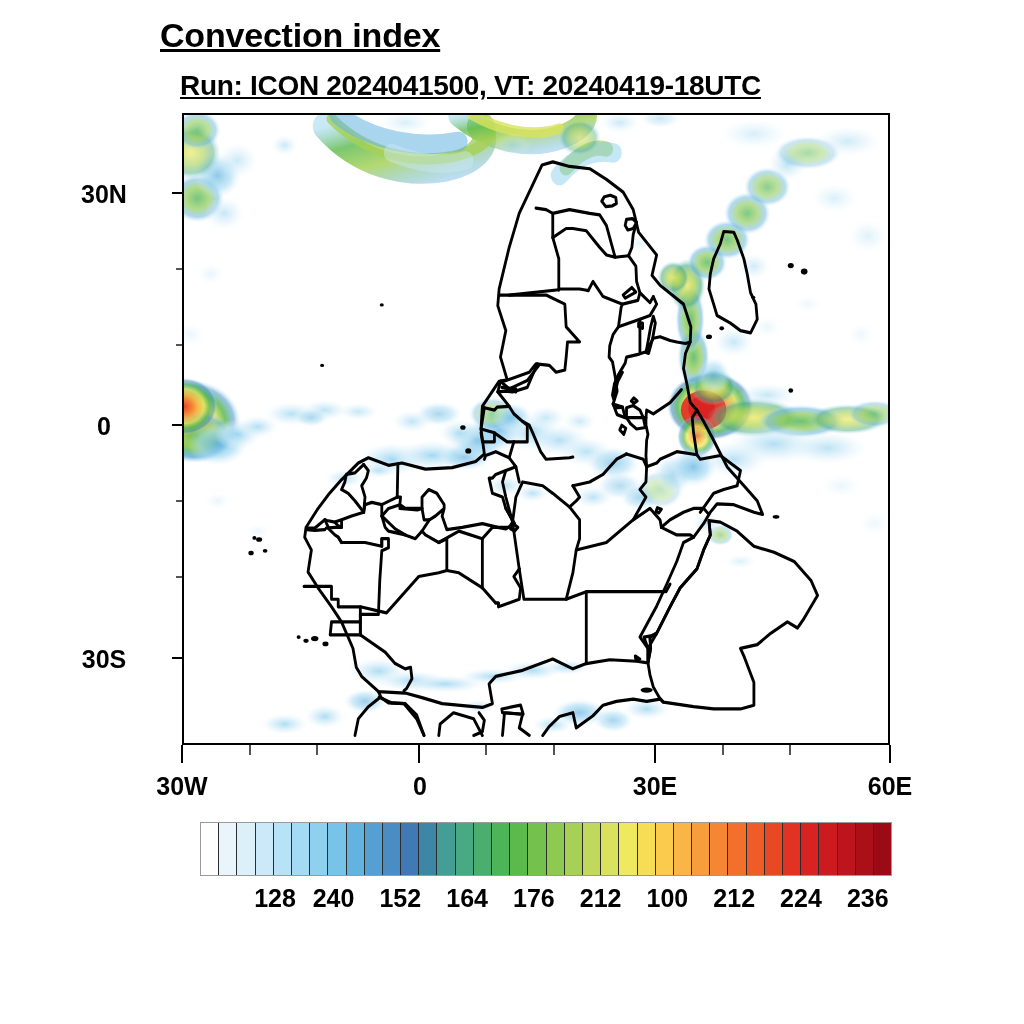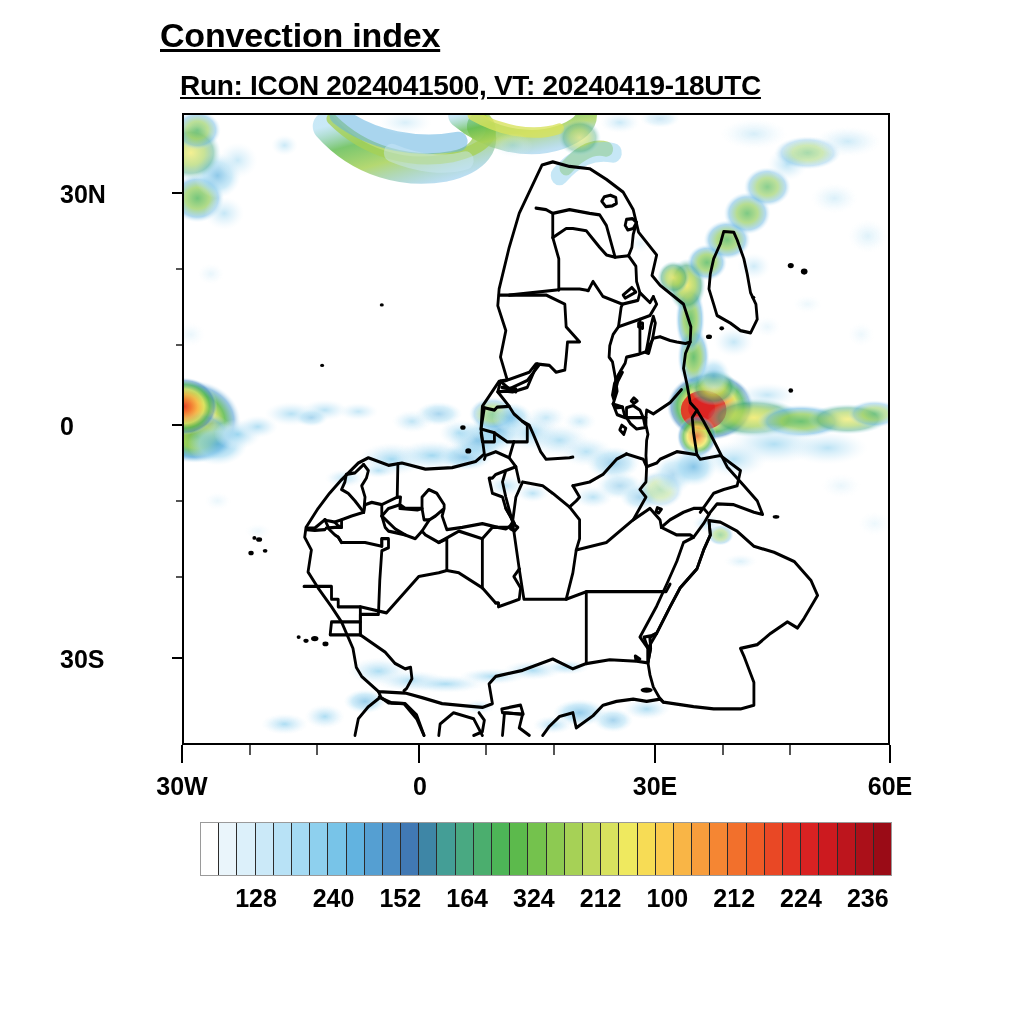--- a/index.html
+++ b/index.html
@@ -52,21 +52,21 @@
     overflow: hidden;
   }
   #map-svg { display: block; width: 100%; height: 100%; }
   .axlabel {
     position: absolute;
     font-size: 25px;
     font-weight: bold;
     color: #000;
     white-space: nowrap;
   }
-  .ylabel { text-align: left; }
+  .ylabel { text-align: center; }
   .xlabel { text-align: center; }
   #colorbar {
     position: absolute;
     left: 200px;
     top: 822px;
     width: 690px;
     height: 52px;
     display: flex;
     border: 1px solid #9a9a9a;
     box-sizing: content-box;
@@ -568,25 +568,25 @@
       <div class="cell" style="background: rgb(233, 72, 37);"></div>
       <div class="cell" style="background: rgb(226, 50, 35);"></div>
       <div class="cell" style="background: rgb(217, 34, 34);"></div>
       <div class="cell" style="background: rgb(204, 26, 31);"></div>
       <div class="cell" style="background: rgb(189, 21, 29);"></div>
       <div class="cell" style="background: rgb(171, 16, 25);"></div>
       <div class="cell" style="background: rgb(154, 11, 22);"></div>
     </div>
 
   <div id="cb-labels">
-      <div class="cblabel" style="left: 256px; text-align: center;">128</div>
+      <div class="cblabel" style="left: 275px; text-align: center;">128</div>
       <div class="cblabel" style="left: 333.548px;">240</div>
       <div class="cblabel" style="left: 400.323px;">152</div>
       <div class="cblabel" style="left: 467.097px;">164</div>
-      <div class="cblabel" style="left: 533.871px;">324</div>
+      <div class="cblabel" style="left: 533.871px;">176</div>
       <div class="cblabel" style="left: 600.645px;">212</div>
       <div class="cblabel" style="left: 667.419px;">100</div>
       <div class="cblabel" style="left: 734.194px; text-align: center;">212</div>
       <div class="cblabel" style="left: 800.968px;">224</div>
       <div class="cblabel" style="left: 867.742px;">236</div>
     </div>
 
 </div>
 
 </body></html>

